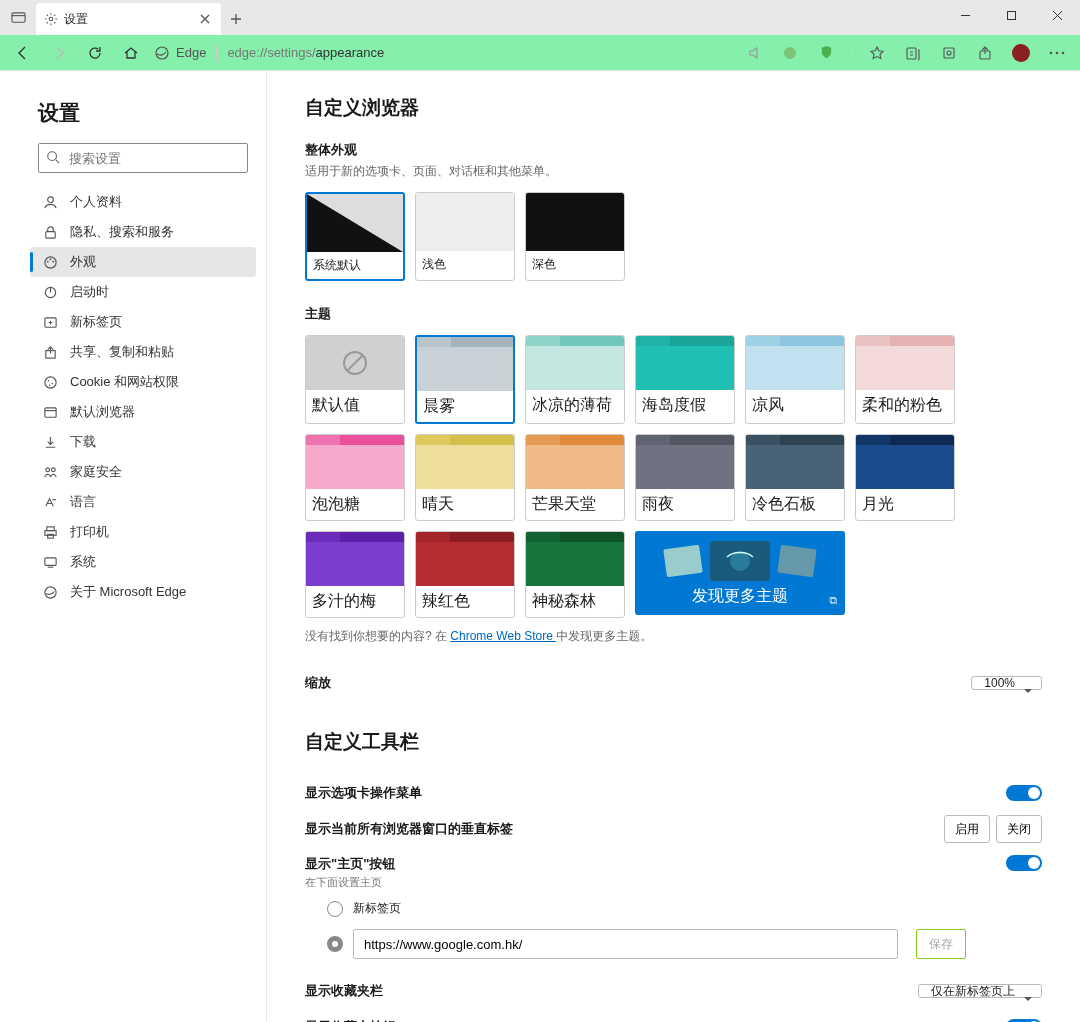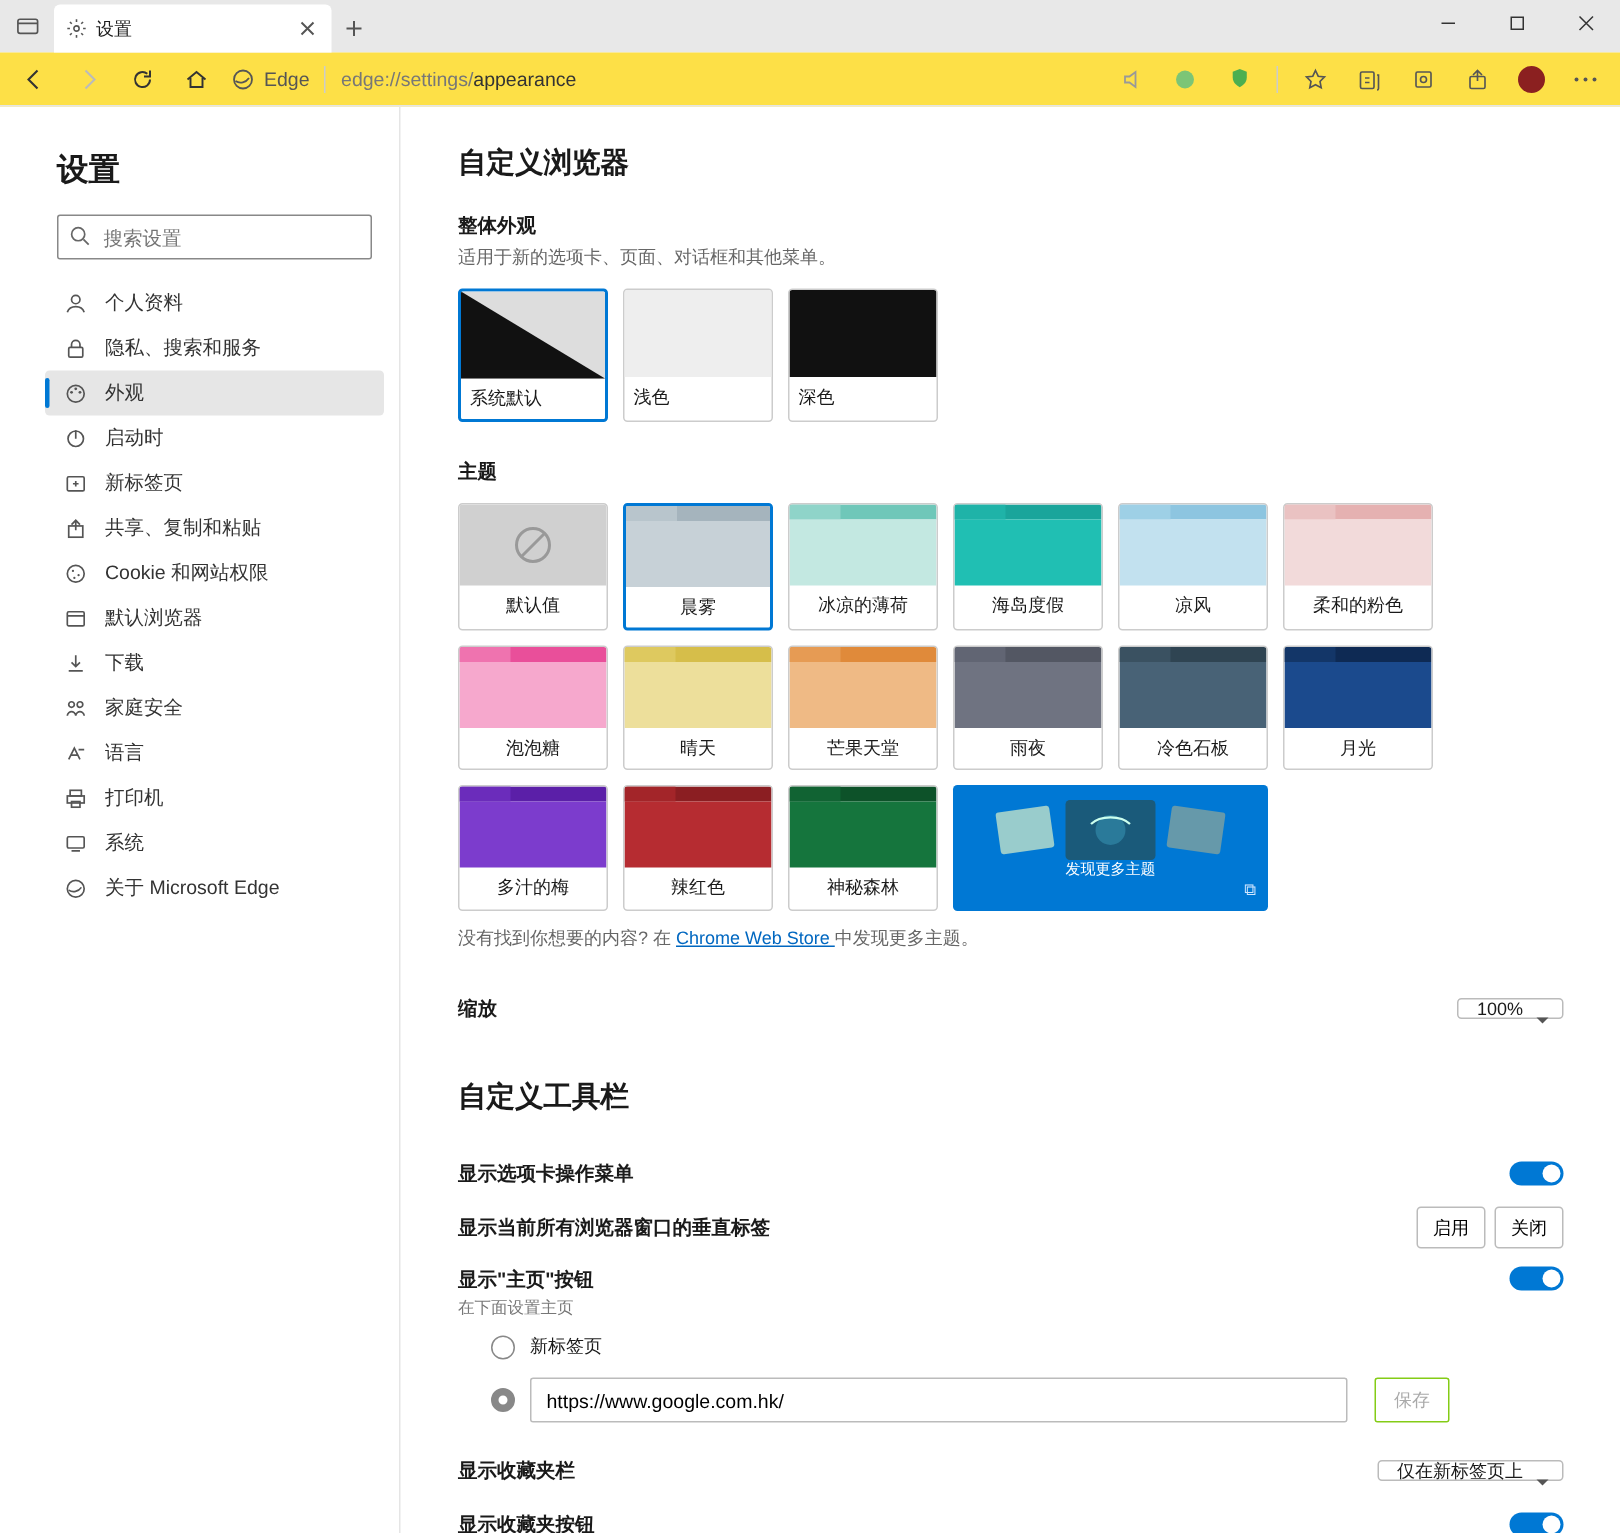--- a/index.html
+++ b/index.html
@@ -7,21 +7,21 @@
   
   .titlebar { height: 35px; background: #e8e8e8; display: flex; align-items: flex-start; }
   .titlebar-left { display:flex; align-items:center; height:35px; }
   .tab-manager { width:36px; height:35px; display:flex; align-items:center; justify-content:center; color:#555;}
   .tab { background: #fff; height:32px; margin-top:3px; width:185px; border-radius:4px 4px 0 0; display:flex; align-items:center; padding:0 8px; gap:6px; position:relative;}
   .tab .close { margin-left:auto; width:16px; height:16px; display:flex; align-items:center; justify-content:center; color:#555; border-radius:2px;}
   .newtab { width:30px; height:30px; margin-top:3px; display:flex; align-items:center; justify-content:center; color:#555;}
   .win-controls { margin-left:auto; display:flex; }
   .win-btn { width:46px; height:30px; display:flex; align-items:center; justify-content:center; color:#333;}
   
-  .toolbar { height:36px; background:#fde047; display:flex; align-items:center; padding:0 6px; gap:2px; border-bottom:1px solid #e5e5e5;}
+  .toolbar { height:36px; background:#86efac; display:flex; align-items:center; padding:0 6px; gap:2px; border-bottom:1px solid #e5e5e5;}
   .tbtn { width:34px; height:30px; display:flex; align-items:center; justify-content:center; color:#555; border-radius:4px;}
   .tbtn.disabled { color:#bbb; }
   .url-area { display:flex; align-items:center; margin-left:4px; gap:6px; color:#555;}
   .url-text { font-size:13px; color:#777;}
   .url-text .strong { color:#333; }
   .toolbar-right { margin-left:auto; display:flex; align-items:center; gap:2px;}
   .vline { width:1px; height:18px; background:#ccc; margin:0 6px;}
   .profile-dot { width:18px; height:18px; border-radius:50%; background:radial-gradient(circle at 35% 35%, #e03 0%, #7a0 100%); background:#8b2020;}
   .dot { width:12px; height:12px; border-radius:50%; }
   
@@ -43,26 +43,26 @@
   .sec-sub { font-size:12px; color:#666; margin-bottom:12px;}
   .tile-row { display:flex; gap:10px; margin-bottom:24px; flex-wrap:wrap;}
   .appearance-tile { width:100px; border:1px solid #ccc; border-radius:3px; overflow:hidden; background:#fff;}
   .appearance-tile.selected { border:2px solid #0078d4;}
   .ap-prev { height:58px; background:#ddd; position:relative;}
   .ap-label { padding:5px 6px; font-size:12px;}
   .theme-grid { display:flex; flex-wrap:wrap; gap:10px; width:660px; margin-bottom:10px;}
   .theme-tile { width:100px; border:1px solid #ccc; border-radius:3px; background:#fff; overflow:hidden;}
   .theme-tile.selected { border:2px solid #0078d4;}
   .th-prev { height:54px; position:relative;}
-  .th-label { padding:5px 6px; font-size:12px;text-align:center;}
+  .th-label { padding:5px 6px; font-size:16px;}
   .folder-sw { position:relative; width:100%; height:100%;}
   .folder-sw .tabstrip { position:absolute; top:0; left:0; right:0; height:10px;}
   .folder-sw .tab-a { position:absolute; top:0; left:0; width:34px; height:10px;}
   .more-themes { width:210px; height:84px; background:#0078d4; border-radius:3px; color:#fff; display:flex; flex-direction:column; align-items:center; justify-content:flex-end; padding:6px; position:relative;}
-  .more-themes .mt-label { font-size:10px; margin-bottom:15px;text-align:center;}
+  .more-themes .mt-label { font-size:16px; margin-bottom:2px;text-align:center;}
   .more-themes .pop { position:absolute; right:8px; bottom:8px; color:#cfe6ff; font-size:11px;}
   .more-themes .thumbs { position:absolute; top:6px; left:0; right:0; height:48px; display:flex; align-items:center; justify-content:center;}
   .cws-note { font-size:12px; color:#666; margin:6px 0 20px;}
   .cws-note a { color:#0067c0; text-decoration:underline;}
   .row { display:flex; align-items:center; min-height:36px; padding:4px 0;}
   .row .label { font-size:13px; }
   .row .ctrl { margin-left:auto; display:flex; gap:6px; align-items:center;}
   .select-btn { height:14px; min-width:64px; border:1px solid #bbb; border-radius:3px; background:#fff; padding:0 26px 0 12px; font-size:12px; position:relative; display:flex; align-items:center;}
   .select-btn::after { content:''; position:absolute; right:9px; top:12px; border:4px solid transparent; border-top-color:#555;}
   .toolbar-sec { margin-top:28px;}

